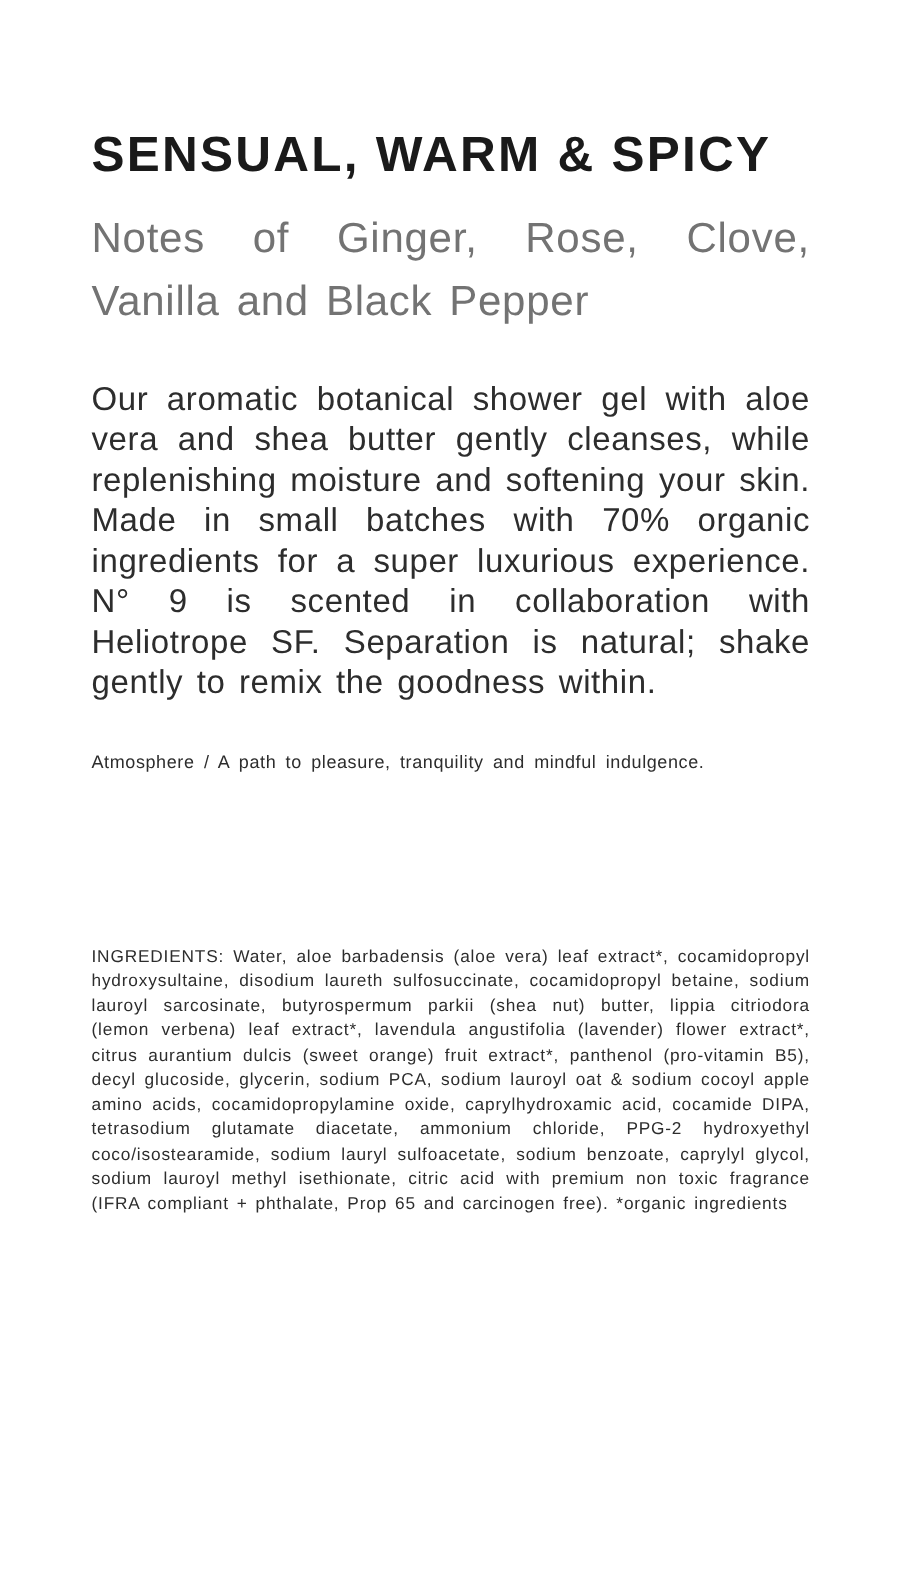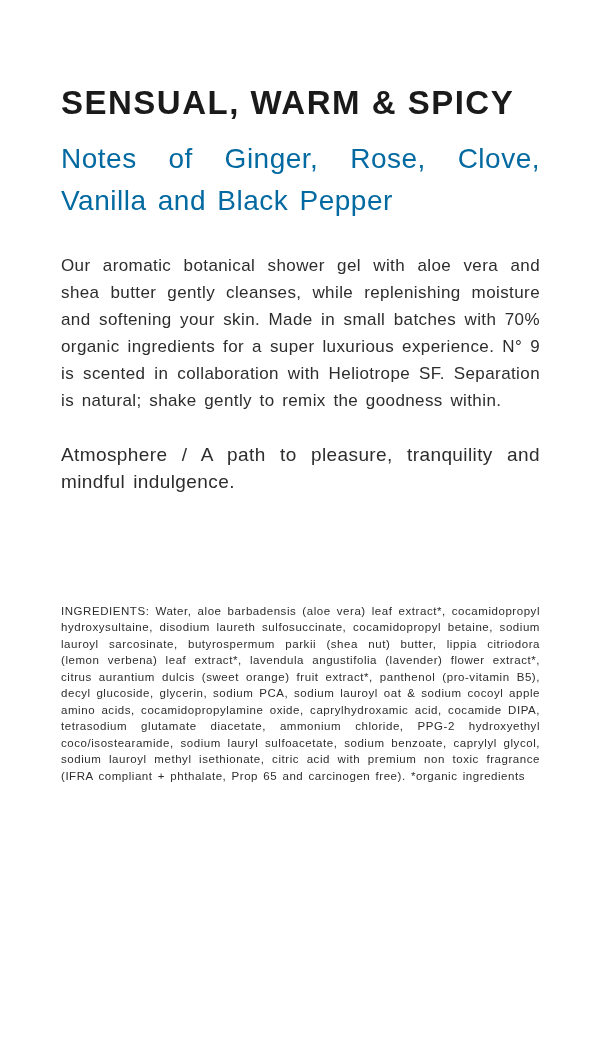--- a/index.html
+++ b/index.html
@@ -26,36 +26,36 @@
     letter-spacing: 1.5px;
     color: #1a1a1a;
   }
   .product-subtitle {
     margin: 0 0 30px 0;
     font-size: 28px;
     line-height: 42px;
     font-weight: 400;
     letter-spacing: 0.5px;
     word-spacing: 3px;
-    color: #0369a1;
+    color: #737373;
     text-align: justify;
   }
   .body-copy {
     margin: 0;
-    font-size: 17px;
+    font-size: 22px;
     line-height: 27px;
     font-weight: 400;
     letter-spacing: 0.4px;
     word-spacing: 2.5px;
     color: #2d2d2d;
     text-align: justify;
   }
   .atmosphere-copy {
     margin: 27px 0 0 0;
-    font-size: 19px;
+    font-size: 12px;
     line-height: 27px;
     font-weight: 400;
     letter-spacing: 0.4px;
     word-spacing: 2.5px;
     color: #2d2d2d;
     text-align: justify;
   }
   .ingredients-copy {
     margin: 108px 0 0 0;
     font-size: 11.5px;

